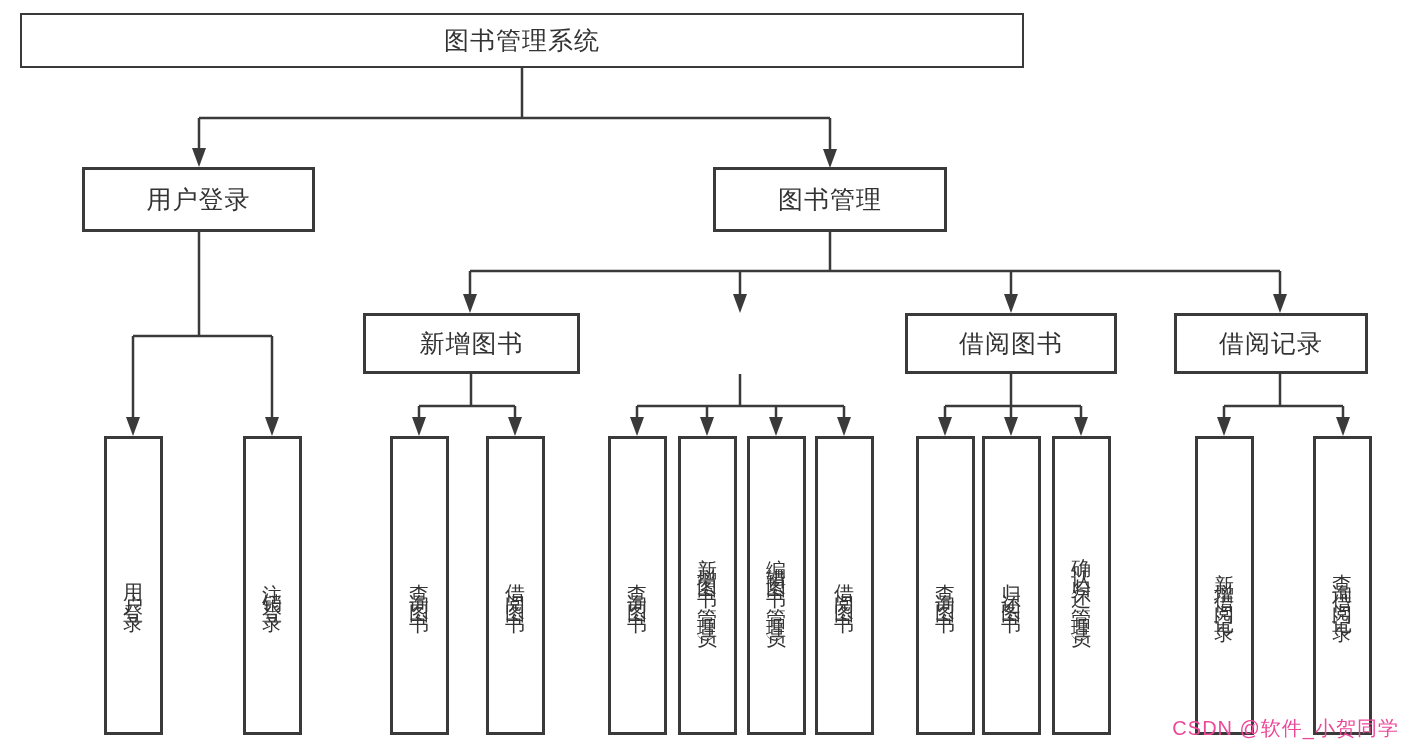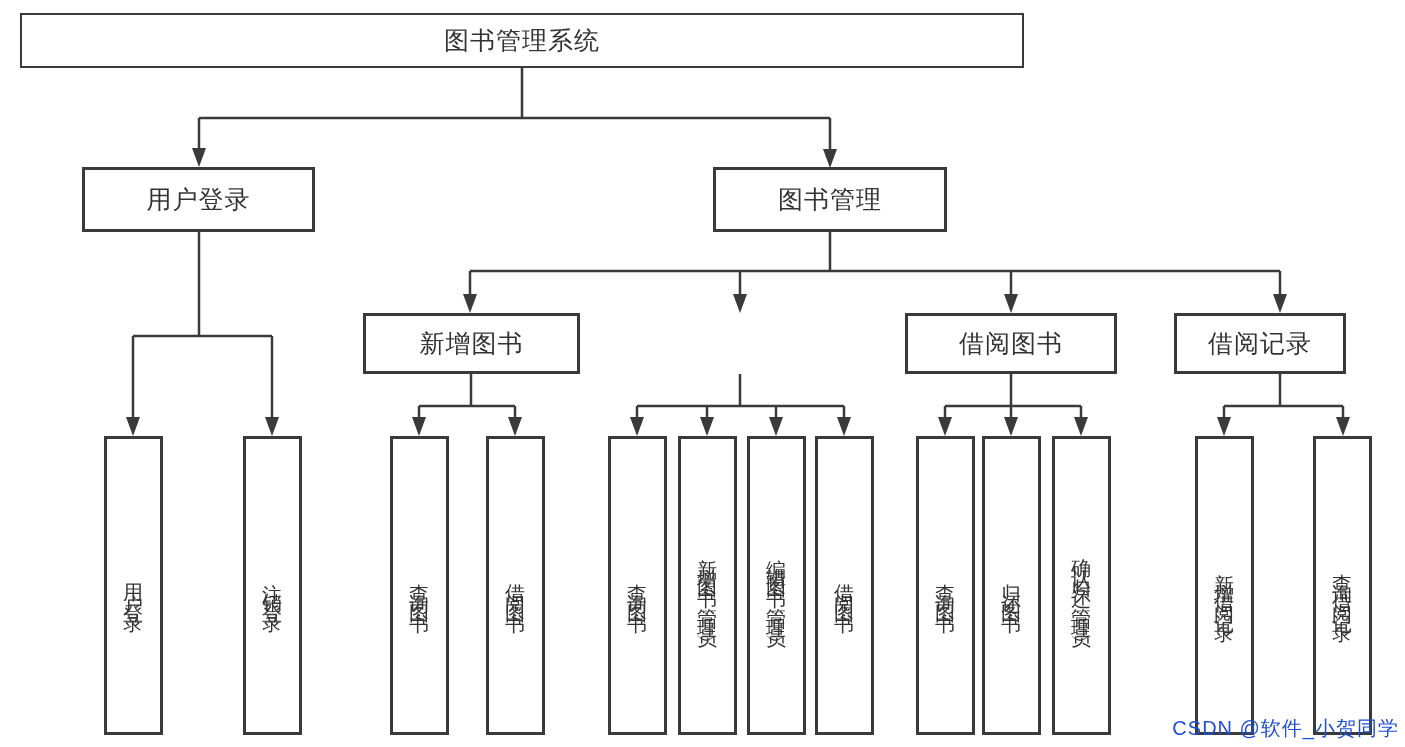--- a/index.html
+++ b/index.html
@@ -59,21 +59,21 @@
     letter-spacing: 10px;
     line-height: 1;
     padding-top: 4px;
   }
   .watermark {
     position: absolute;
     right: 6px;
     bottom: 5px;
     font-size: 20px;
     letter-spacing: 1px;
-    color: #1d4ed8;
+    color: #ec4899;
     white-space: nowrap;
     pointer-events: none;
   }
 </style>
 </head>
 <body>
 
 <div id="canvas">
 
   <svg class="connectors" viewBox="0 0 1405 747" xmlns="http://www.w3.org/2000/svg">
@@ -116,21 +116,21 @@
     </g>
   </svg>
 
   <div class="node root">图书管理系统</div>
 
   <div class="node lvl2" style="left:82px;top:167px;width:233px;">用户登录</div>
   <div class="node lvl2" style="left:713px;top:167px;width:234px;">图书管理</div>
 
   <div class="node lvl3" style="left:363px;top:313px;width:217px;height:61px;">新增图书</div>
   <div class="node lvl3" style="left:905px;top:313px;width:212px;height:61px;">借阅图书</div>
-  <div class="node lvl3" style="left:1174px;top:313px;width:172px;height:61px;">借阅记录</div>
+  <div class="node lvl3" style="left:1174px;top:313px;width:194px;height:61px;">借阅记录</div>
 
   <div class="node leaf" style="left:104px;">用户登录</div>
   <div class="node leaf" style="left:243px;">注销登录</div>
 
   <div class="node leaf" style="left:390px;">查询图书</div>
   <div class="node leaf" style="left:486px;">借阅图书</div>
 
   <div class="node leaf" style="left:608px;">查询图书</div>
   <div class="node leaf" style="left:678px;">新增图书（管理员）</div>
   <div class="node leaf" style="left:747px;">编辑图书（管理员）</div>

